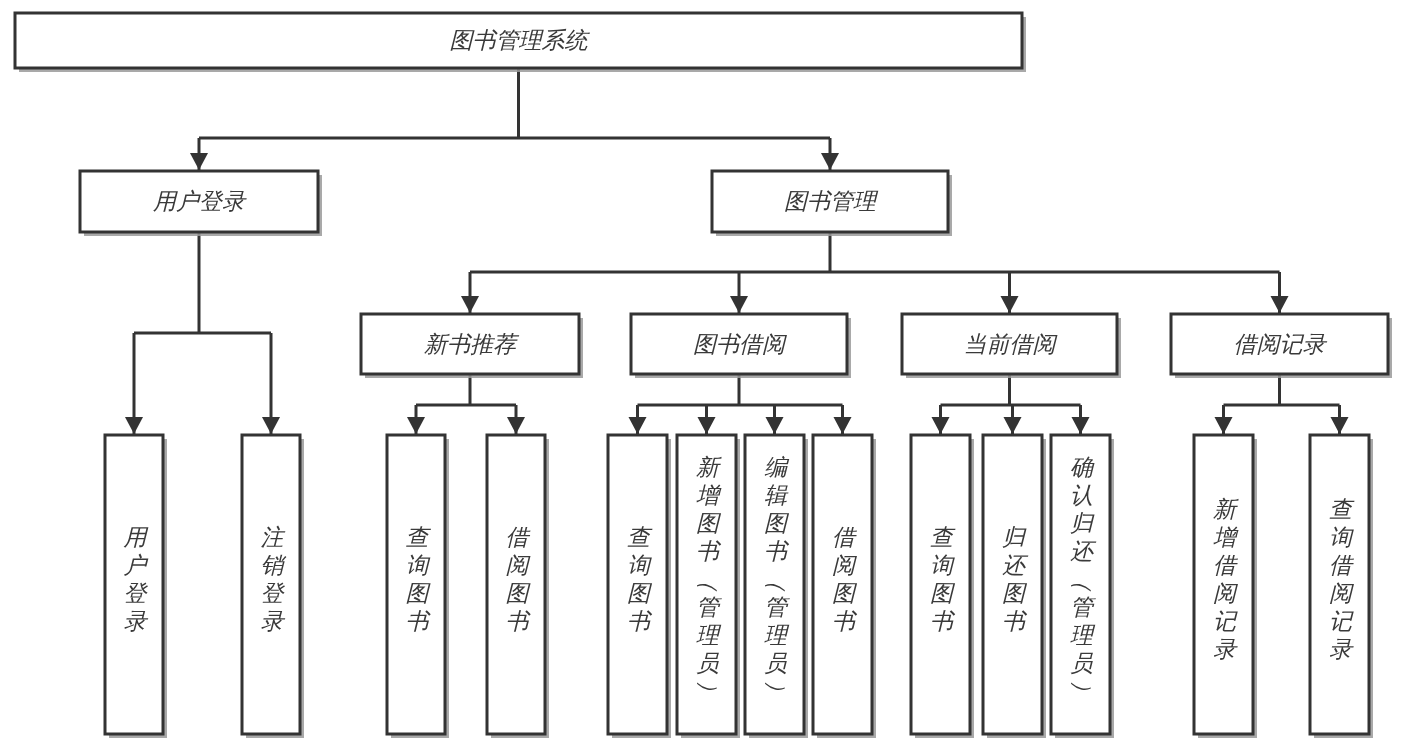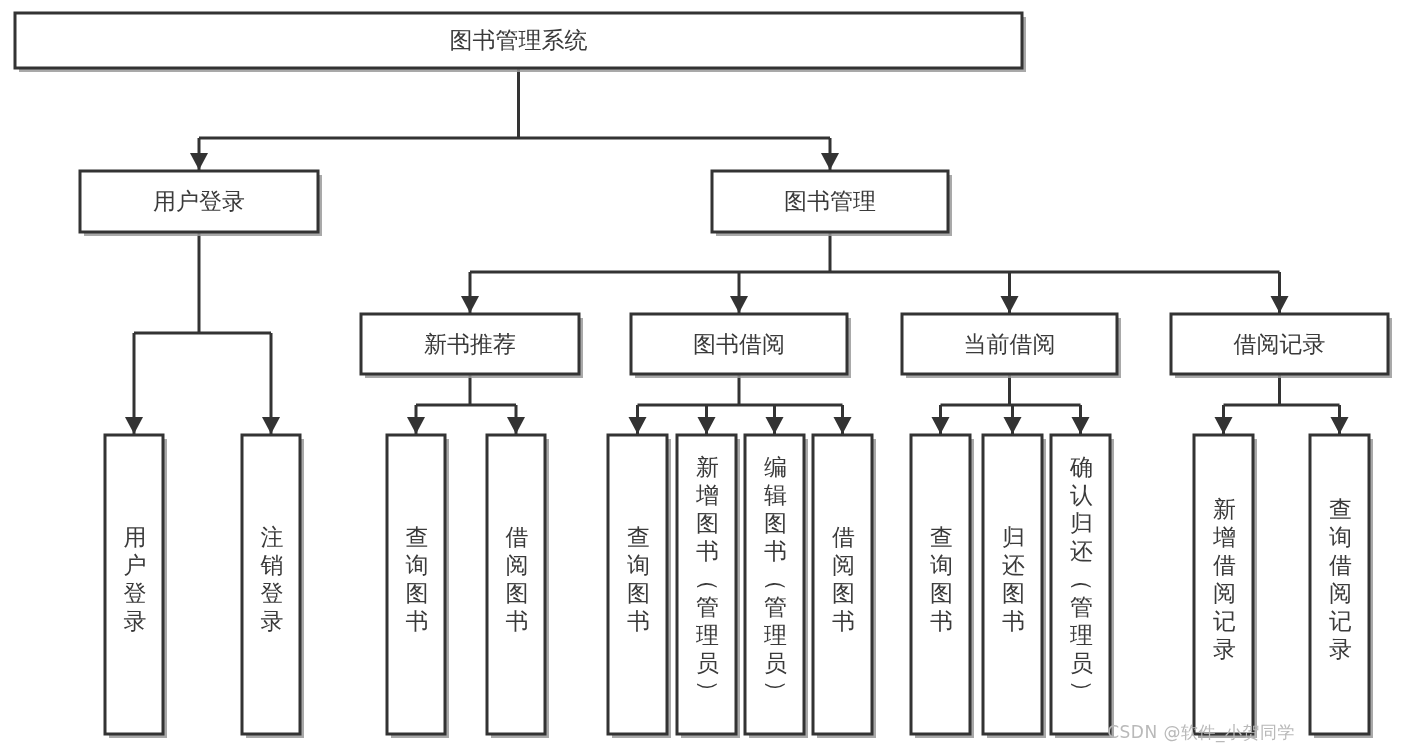--- a/index.html
+++ b/index.html
@@ -12,20 +12,21 @@
     width: 1405px;
     height: 747px;
     font-family: "DejaVu Sans", "Liberation Sans", sans-serif;
     overflow: hidden;
     position: relative;
   }
   #diagram-root {
     position: relative;
     width: 1305px;
     height: 747px;
+    font-style: italic;
   }
   svg#tree-svg {
     position: absolute;
     top: 0;
     left: 0;
     width: 1405px;
     height: 747px;
     display: block;
   }
   .node-rect {
@@ -299,14 +300,13 @@
           <rect x="1310" y="435" width="59" height="299" class="node-rect"></rect>
           <text x="1340.5" y="516.5" class="node-label-vertical">查</text>
           <text x="1340.5" y="544.5" class="node-label-vertical">询</text>
           <text x="1340.5" y="572.5" class="node-label-vertical">借</text>
           <text x="1340.5" y="600.5" class="node-label-vertical">阅</text>
           <text x="1340.5" y="628.5" class="node-label-vertical">记</text>
           <text x="1340.5" y="656.5" class="node-label-vertical">录</text>
         </g>
       </g>
   </svg>
-  <div class="watermark">CSDN @软件_小贺同学</div>
 </div>
 
 </body></html>

